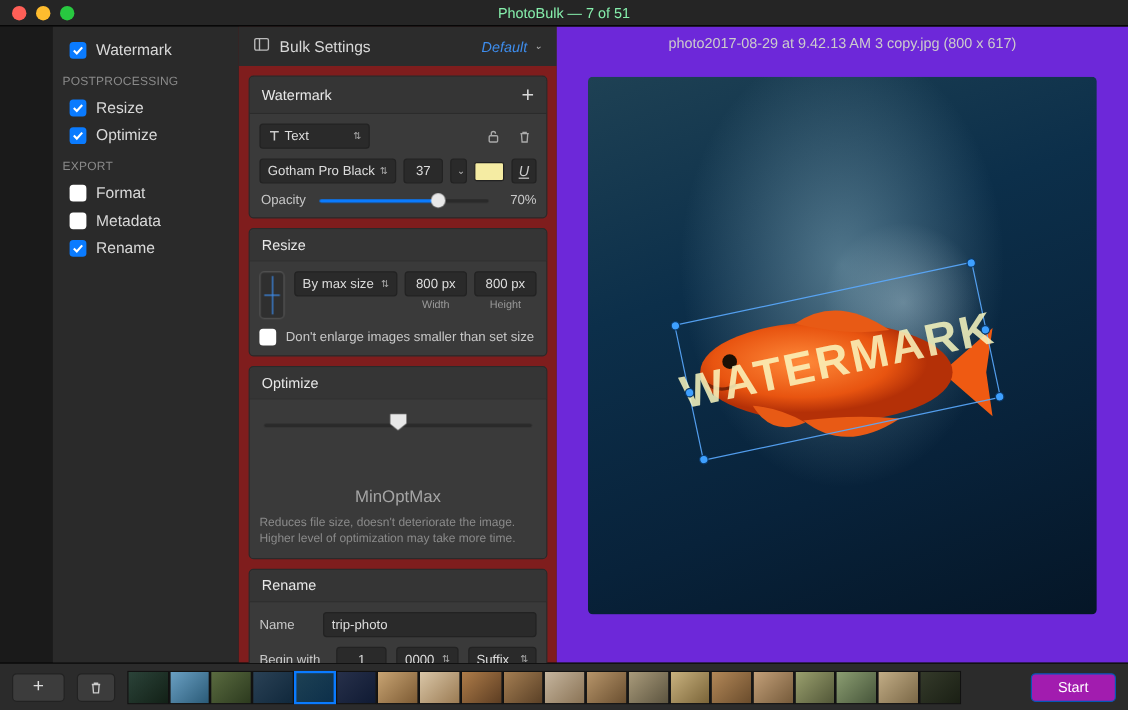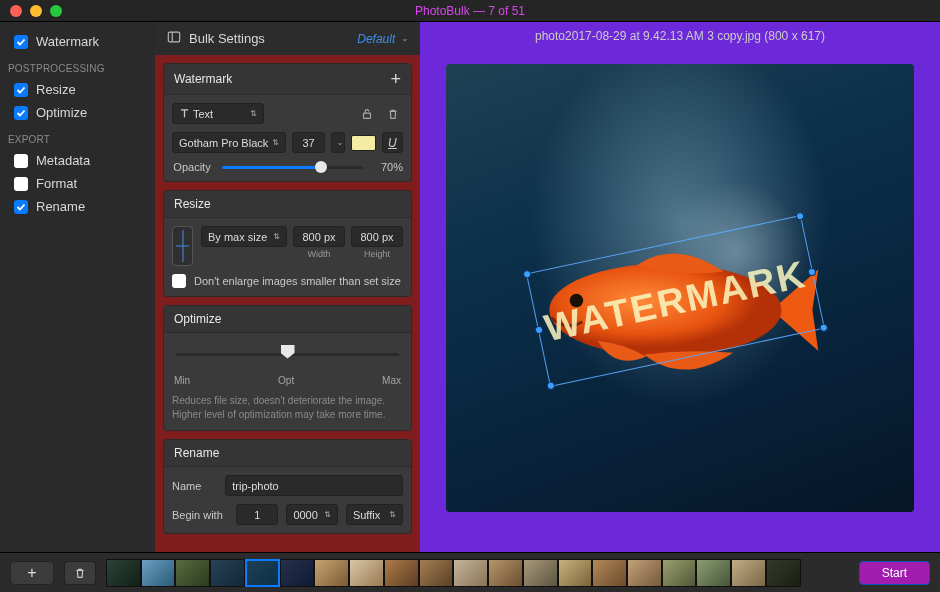--- a/index.html
+++ b/index.html
@@ -5,23 +5,23 @@
 * { box-sizing: border-box; margin: 0; padding: 0; }
 body { font-family: -apple-system, "Helvetica Neue", Arial, sans-serif; font-size: 12px; color: #d8d8d8; background: #1a1a1a; width: 940px; height: 592px; overflow: hidden; user-select: none; }
 
 
 .titlebar { height: 22px; display: flex; align-items: center; background: #252525; border-bottom: 1px solid #000; position: relative; }
 .traffic { display: flex; gap: 8px; padding-left: 10px; }
 .dot { width: 12px; height: 12px; border-radius: 50%; }
 .dot.red { background: #ff5f57; }
 .dot.yellow { background: #febc2e; }
 .dot.green { background: #28c840; }
-.title { position: absolute; left: 0; right: 0; text-align: center; font-size: 12px; color: #d946ef; pointer-events: none; }
-
-.main { display: flex; height: 530px; }
+.title { position: absolute; left: 0; right: 0; text-align: center; font-size: 12px; color: #86efac; pointer-events: none; }
+
+.main { display: flex; height: 530px; padding-left: 44px; }
 
 
 .sidebar { width: 155px; background: #2a2a2a; padding-top: 8px; }
 .side-row { display: flex; align-items: center; gap: 8px; padding: 4px 14px; font-size: 13px; cursor: pointer; }
 .side-head { font-size: 10px; color: #8a8a8a; padding: 10px 8px 4px; letter-spacing: .2px; }
 .chk { width: 14px; height: 14px; border-radius: 3px; display: flex; align-items: center; justify-content: center; background: #fff; color: #fff; }
 .chk.on { background: #0a7bff; }
 .chk svg { width: 10px; height: 10px; }
 
 
@@ -54,21 +54,21 @@
 .cross { width: 40px; height: 40px; border: 1px solid #555; border-radius: 4px; background: #2f2f2f; position: relative; }
 .cross::before, .cross::after { content: ""; position: absolute; background: #3e8ded; }
 .cross::before { left: 50%; top: 3px; bottom: 3px; width: 1px; transform: translateX(-50%); }
 .cross::after { top: 50%; left: 3px; right: 3px; height: 1px; transform: translateY(-50%); }
 .sublab { font-size: 9px; color: #999; text-align: center; margin-top: 2px; }
 .chkrow { display: flex; align-items: center; gap: 8px; font-size: 11px; color: #c8c8c8; }
 
 .opt-slider { position: relative; height: 26px; display: flex; align-items: center; padding: 0 4px; }
 .opt-track { flex: 1; height: 3px; background: #2a2a2a; border-radius: 2px; position: relative; }
 .opt-thumb { position: absolute; left: 50%; top: -8px; width: 14px; height: 14px; background: #e8e8e8; transform: translateX(-50%); clip-path: polygon(0 0, 100% 0, 100% 60%, 50% 100%, 0 60%); }
-.opt-scale { display: flex; justify-content: space-between; font-size: 10px; color: #a5a5a5; padding: 0 2px; }
+.opt-scale { display: flex; justify-content: center; font-size: 14px; color: #a5a5a5; padding: 0 2px; margin-top: 30px; }
 .hint { font-size: 10px; color: #8a8a8a; line-height: 1.4; }
 
 .field-row { display: flex; align-items: center; gap: 8px; }
 .field-row .flab { font-size: 11px; width: 60px; color: #c8c8c8; }
 .inp { width: 100%; }
 
 
 .preview { flex: 1; background: #6d28d9; display: flex; flex-direction: column; }
 .prev-head { text-align: center; font-size: 12px; color: #ccc; padding: 7px 0; }
 .prev-img { flex: 1; display: flex; align-items: center; justify-content: center; padding: 14px 26px 40px; }
@@ -128,25 +128,25 @@
           <span class="chk on">
             <svg viewBox="0 0 10 10">
               <polyline points="1.5,5 4,7.5 8.5,2.5" fill="none" stroke="#fff" stroke-width="1.8"></polyline>
             </svg>
           </span>
           <span>Optimize</span>
         </div>
         <div class="side-head">EXPORT</div>
         <div class="side-row">
           <span class="chk"></span>
+          <span>Format</span>
+        </div>
+        <div class="side-row">
+          <span class="chk"></span>
           <span>Metadata</span>
-        </div>
-        <div class="side-row">
-          <span class="chk"></span>
-          <span>Format</span>
         </div>
         <div class="side-row">
           <span class="chk on">
             <svg viewBox="0 0 10 10">
               <polyline points="1.5,5 4,7.5 8.5,2.5" fill="none" stroke="#fff" stroke-width="1.8"></polyline>
             </svg>
           </span>
           <span>Rename</span>
         </div>
       </div>

